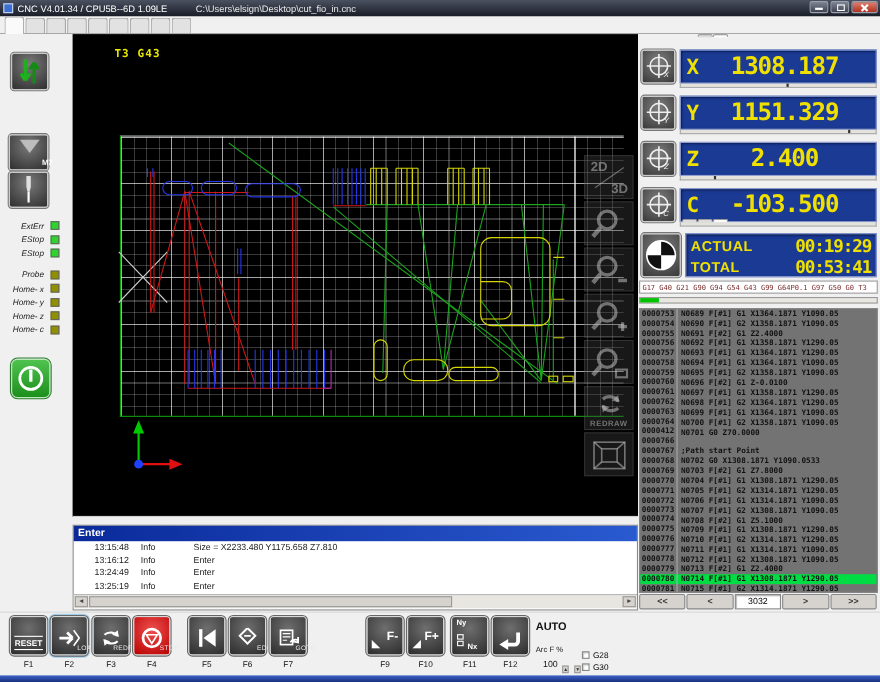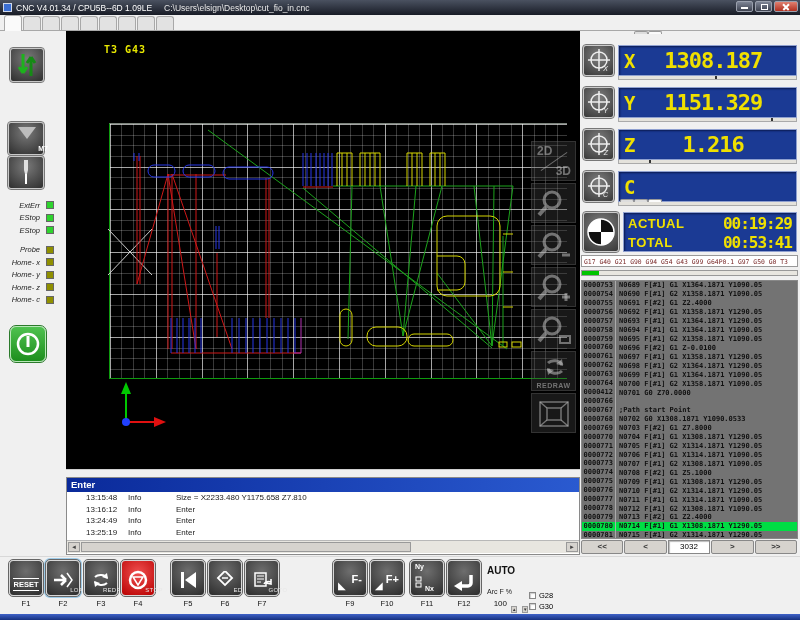--- a/index.html
+++ b/index.html
@@ -2,21 +2,21 @@
 <html><head>
 <meta charset="utf-8">
 <style>
   * { margin:0; padding:0; box-sizing:border-box; }
   html,body { width:800px; height:620px; font-family:"Liberation Sans",sans-serif; background:#f0f0f0; overflow:hidden; position:relative; }
 
   
   #titlebar { position:absolute; left:0; top:0; width:800px; height:15px;
     background:linear-gradient(#4a5160,#181c26); color:#fff; font-size:8.5px; display:flex; align-items:center; }
   #titlebar .appicon { width:9px; height:9px; background:#3b6fd4; border:1px solid #cfd8ea; margin:0 4px 0 3px; }
-  #titlebar .ttl { margin-right:12px; white-space:nowrap; }
+  #titlebar .ttl { margin-right:26px; white-space:nowrap; }
   #titlebar .tpath { white-space:nowrap; color:#e8e8e8; }
   #wincontrols { position:absolute; right:2px; top:1px; display:flex; gap:2px; }
   .winbtn { width:17px; height:11px; border:1px solid #9aa0ad; border-radius:2px;
     background:linear-gradient(#7d8494,#3d4250); position:relative; }
   .winbtn.close { background:linear-gradient(#e08070,#b03020); width:24px; }
   .winbtn .bar { position:absolute; left:4px; bottom:2px; width:7px; height:2px; background:#fff; }
   .winbtn .box { position:absolute; left:5px; top:2px; width:7px; height:6px; border:1px solid #fff; }
   .winbtn .x1,.winbtn .x2 { position:absolute; left:50%; top:50%; width:8px; height:1.6px; background:#fff; }
   .winbtn .x1 { transform:translate(-50%,-50%) rotate(45deg); }
   .winbtn .x2 { transform:translate(-50%,-50%) rotate(-45deg); }
@@ -464,39 +464,40 @@
           <svg width="29" height="29" viewBox="0 0 29 29">
             <circle cx="14" cy="13" r="8" stroke="#eee" stroke-width="1.5" fill="none"></circle>
             <line x1="14" y1="2" x2="14" y2="24" stroke="#eee" stroke-width="1.5"></line>
             <line x1="3" y1="13" x2="25" y2="13" stroke="#eee" stroke-width="1.5"></line>
           </svg>
           <span class="axl">Z</span>
         </button>
         <div class="axwrap">
           <div class="axdisp">
             <span class="axname">Z</span>
-            <span class="axval">1.216</span>
+            <span class="axval">2.400</span>
           </div>
           <div class="axtick">
             <i style="left: 17%;"></i>
           </div>
         </div>
       </div>
       <div class="axrow">
         <button class="axbtn">
           <svg width="29" height="29" viewBox="0 0 29 29">
             <circle cx="14" cy="13" r="8" stroke="#eee" stroke-width="1.5" fill="none"></circle>
             <line x1="14" y1="2" x2="14" y2="24" stroke="#eee" stroke-width="1.5"></line>
             <line x1="3" y1="13" x2="25" y2="13" stroke="#eee" stroke-width="1.5"></line>
           </svg>
           <span class="axl">C</span>
         </button>
         <div class="axwrap">
           <div class="axdisp">
             <span class="axname">C</span>
+            <span class="axval">-103.500</span>
           </div>
           <div class="axtick"></div>
         </div>
       </div>
     </div>
 
   <div id="timetabs">
 
   <div class="ctab"></div>
       <div class="ctab"></div>

